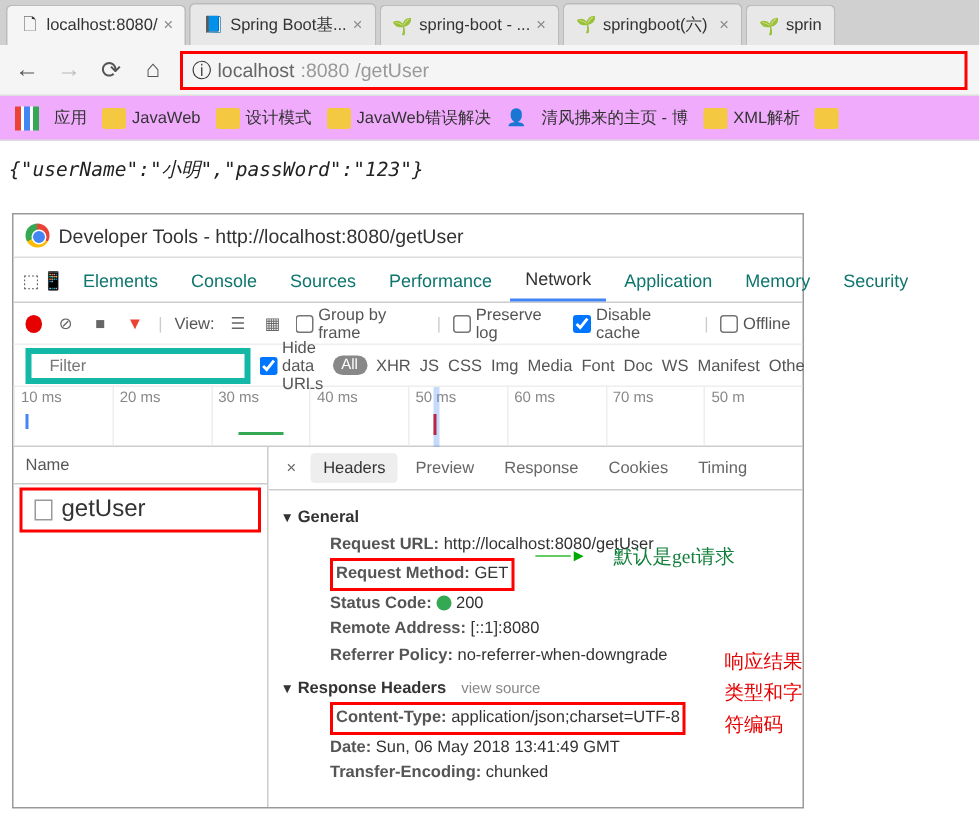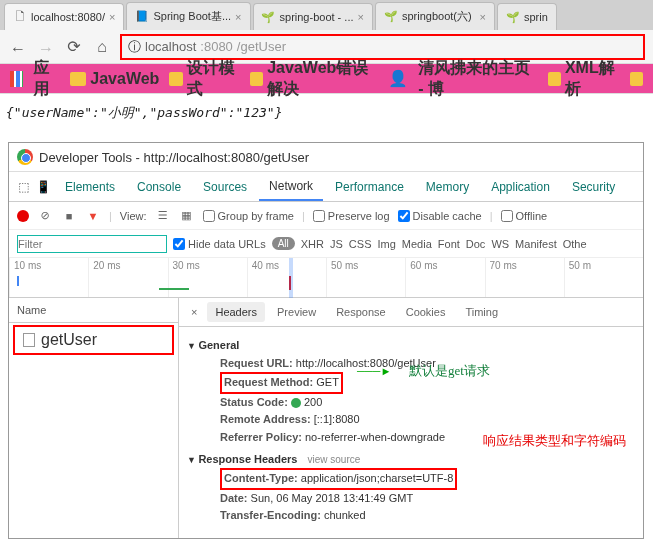--- a/index.html
+++ b/index.html
@@ -11,47 +11,47 @@
 .tab.active { background: #f5f5f5; }
 .tab-icon { width: 14px; height: 14px; display: inline-flex; align-items: center; justify-content: center; font-size: 11px; }
 .tab-close { margin-left: auto; color: #888; }
 
 .addrbar { display: flex; align-items: center; gap: 8px; padding: 4px 8px; background: #f5f5f5; border-bottom: 1px solid #ddd; height: 34px; }
 .nav-icon { width: 20px; color: #555; font-size: 16px; text-align: center; }
 .url-box { flex: 1; display: flex; align-items: center; gap: 4px; border: 2px solid red; padding: 2px 6px; height: 26px; font-size: 13px; }
 .url-dim { color: #999; }
 .url-host { color: #666; }
 
-.bookmarks { display: flex; align-items: center; gap: 10px; padding: 4px 10px; background: #ec4899; border-bottom: 1px solid #ddd; height: 30px; font-size: 16px; font-weight: bold; }
+.bookmarks { display: flex; align-items: center; gap: 10px; padding: 4px 10px; background: #f0abfc; border-bottom: 1px solid #ddd; height: 30px; font-size: 11px; }
 .bm-folder { display: flex; align-items: center; gap: 4px; color: #333; }
 .folder-icon { width: 16px; height: 14px; background: #f5c842; border-radius: 2px; }
 .apps-icon { width: 16px; height: 16px; background: repeating-linear-gradient(90deg,#ea4335 0 4px,#fff 4px 6px,#4285f4 6px 10px,#fff 10px 12px,#34a853 12px 16px); }
 
 .page-body { padding: 10px 6px; font-family: "SimSun", monospace; font-size: 13px; color: #222; font-style: italic; }
 
 
-.devtools { margin: 10px 8px 0 8px; border: 1px solid #999; background: #fff; width: 636px; }
+.devtools { margin: 10px 8px 0 8px; border: 1px solid #999; background: #fff; width: 528px; }
 .dt-title { display: flex; align-items: center; gap: 6px; padding: 6px 8px; border-bottom: 1px solid #ddd; font-size: 13px; }
 .chrome-icon { width: 16px; height: 16px; border-radius: 50%; background: conic-gradient(#ea4335 0 120deg,#fbbc05 120deg 240deg,#34a853 240deg 360deg); position: relative; }
 .chrome-icon::after { content: ""; position: absolute; top: 4px; left: 4px; width: 8px; height: 8px; background: #4285f4; border-radius: 50%; border: 1.5px solid #fff; }
 
 .dt-tabs { display: flex; align-items: center; gap: 2px; border-bottom: 1px solid #ccc; font-size: 12px; height: 30px; padding: 0 6px; }
 .dt-tab { padding: 6px 10px; color: #0f766e; }
 .dt-tab.active { color: #333; border-bottom: 2px solid #4285f4; }
 .dt-icon { width: 18px; color: #555; text-align: center; }
 
 .dt-toolbar { display: flex; align-items: center; gap: 8px; padding: 4px 8px; border-bottom: 1px solid #eee; height: 28px; font-size: 11px; color: #555; }
 .record-dot { width: 12px; height: 12px; background: #e60000; border-radius: 50%; }
 .tb-icon { color: #666; width: 16px; text-align: center; }
 .filter-icon { color: #ea4335; }
 .checkbox { display: flex; align-items: center; gap: 3px; }
 .checkbox input { width: 12px; height: 12px; }
 
 .dt-filter { display: flex; align-items: center; gap: 6px; padding: 4px 8px; border-bottom: 1px solid #eee; font-size: 11px; color: #555; height: 28px; }
-.filter-input { width: 150px; border: 1px solid #14b8a6; padding: 2px 0; font-size: 11px; color: #aaa; }
+.filter-input { width: 150px; border: 4px solid #14b8a6; padding: 2px 12px; font-size: 11px; color: #aaa; }
 .pill { background: #888; color: #fff; padding: 1px 6px; border-radius: 8px; font-size: 10px; }
 .ftype { color: #555; }
 
 .timeline { position: relative; height: 40px; border-bottom: 1px solid #ccc; display: flex; font-size: 10px; color: #888; }
 .tl-tick { flex: 1; border-left: 1px solid #eee; padding-left: 4px; padding-top: 2px; position: relative; }
 .tl-overlay { position: absolute; top: 18px; left: 0; right: 0; height: 14px; }
 .tl-blue { position: absolute; top: 0; height: 10px; border-left: 2px solid #4285f4; }
 .tl-red { position: absolute; top: 0; height: 14px; border-left: 2px solid #e60000; }
 .tl-green { position: absolute; top: 12px; left: 150px; width: 30px; height: 2px; background: #34a853; }
 .tl-hl { position: absolute; top: 0; left: 280px; width: 4px; height: 40px; background: rgba(66,133,244,0.3); }
@@ -154,24 +154,24 @@
     <span class="chrome-icon"></span>
     <span>Developer Tools - http://localhost:8080/getUser</span>
   </div>
 
   <div class="dt-tabs">
     <span class="dt-icon">⬚</span>
     <span class="dt-icon">📱</span>
     <span class="dt-tab">Elements</span>
     <span class="dt-tab">Console</span>
     <span class="dt-tab">Sources</span>
+    <span class="dt-tab">Performance</span>
     <span class="dt-tab active">Network</span>
-    <span class="dt-tab">Performance</span>
+    <span class="dt-tab">Application</span>
     <span class="dt-tab">Memory</span>
-    <span class="dt-tab">Application</span>
     <span class="dt-tab">Security</span>
   </div>
 
   <div class="dt-toolbar">
     <span class="record-dot"></span>
     <span class="tb-icon">⊘</span>
     <span class="tb-icon">■</span>
     <span class="tb-icon filter-icon">▼</span>
     <span style="color:#ccc">|</span>
     <span>View:</span>

